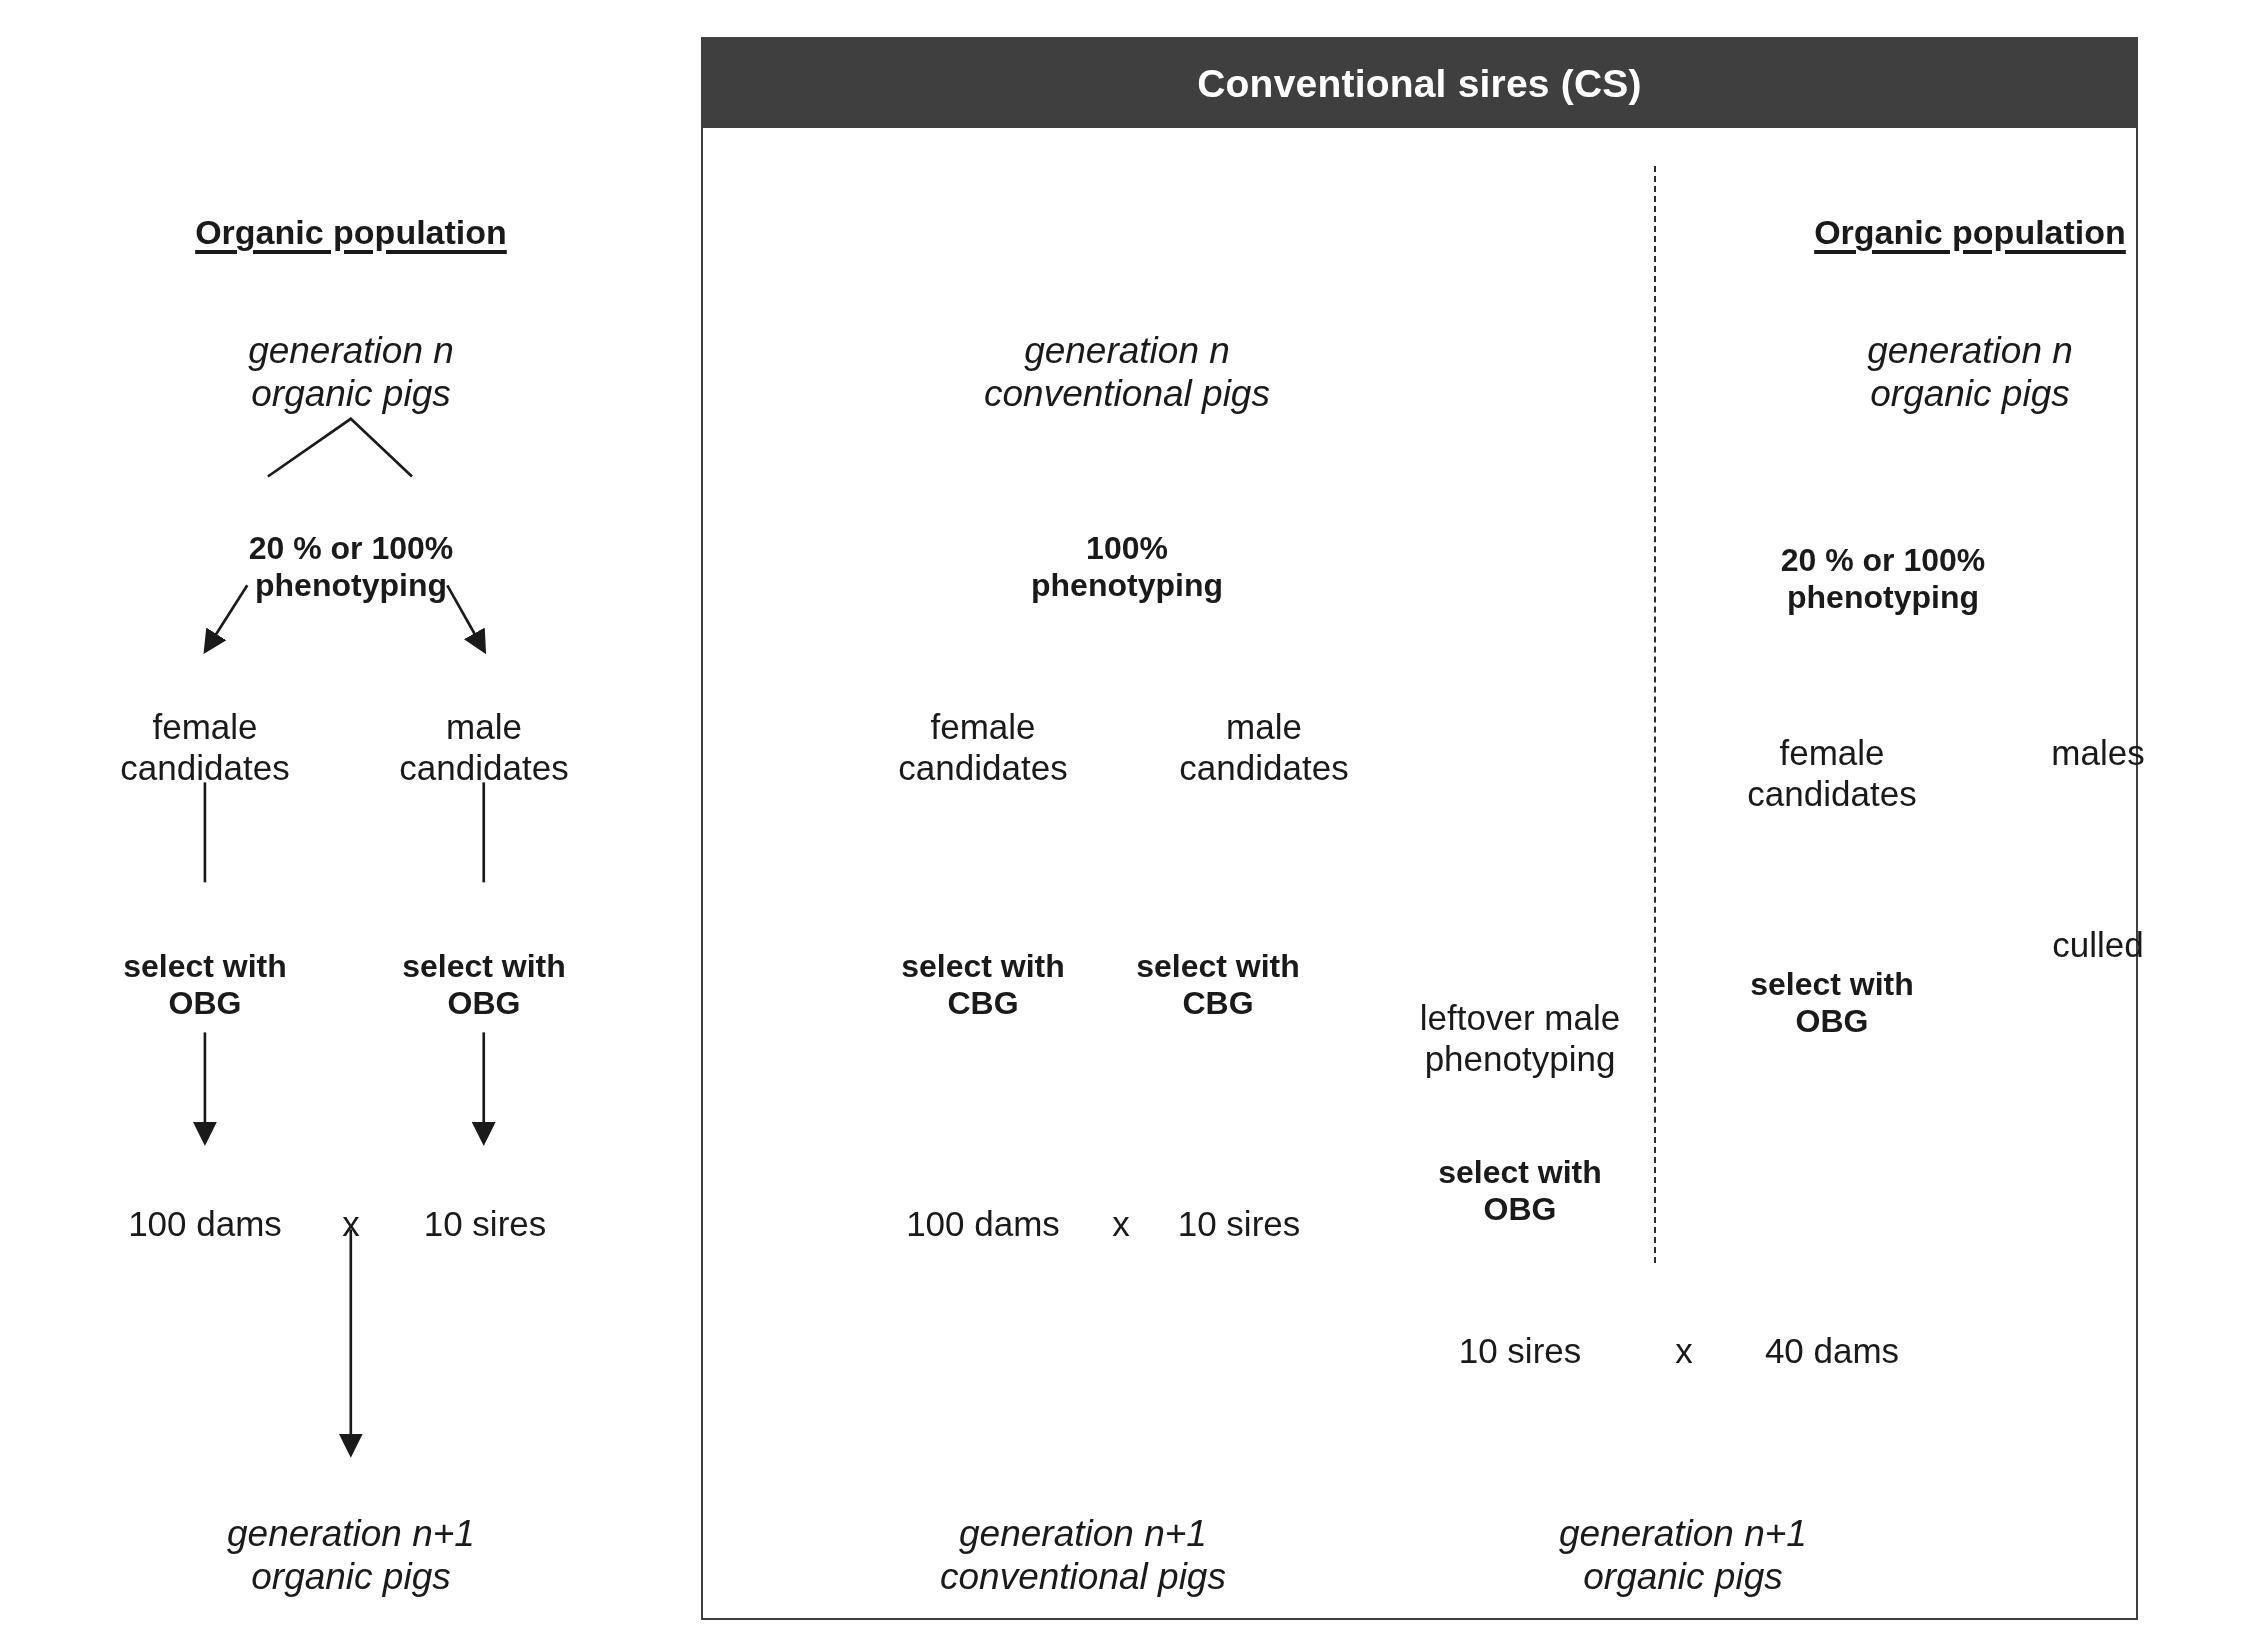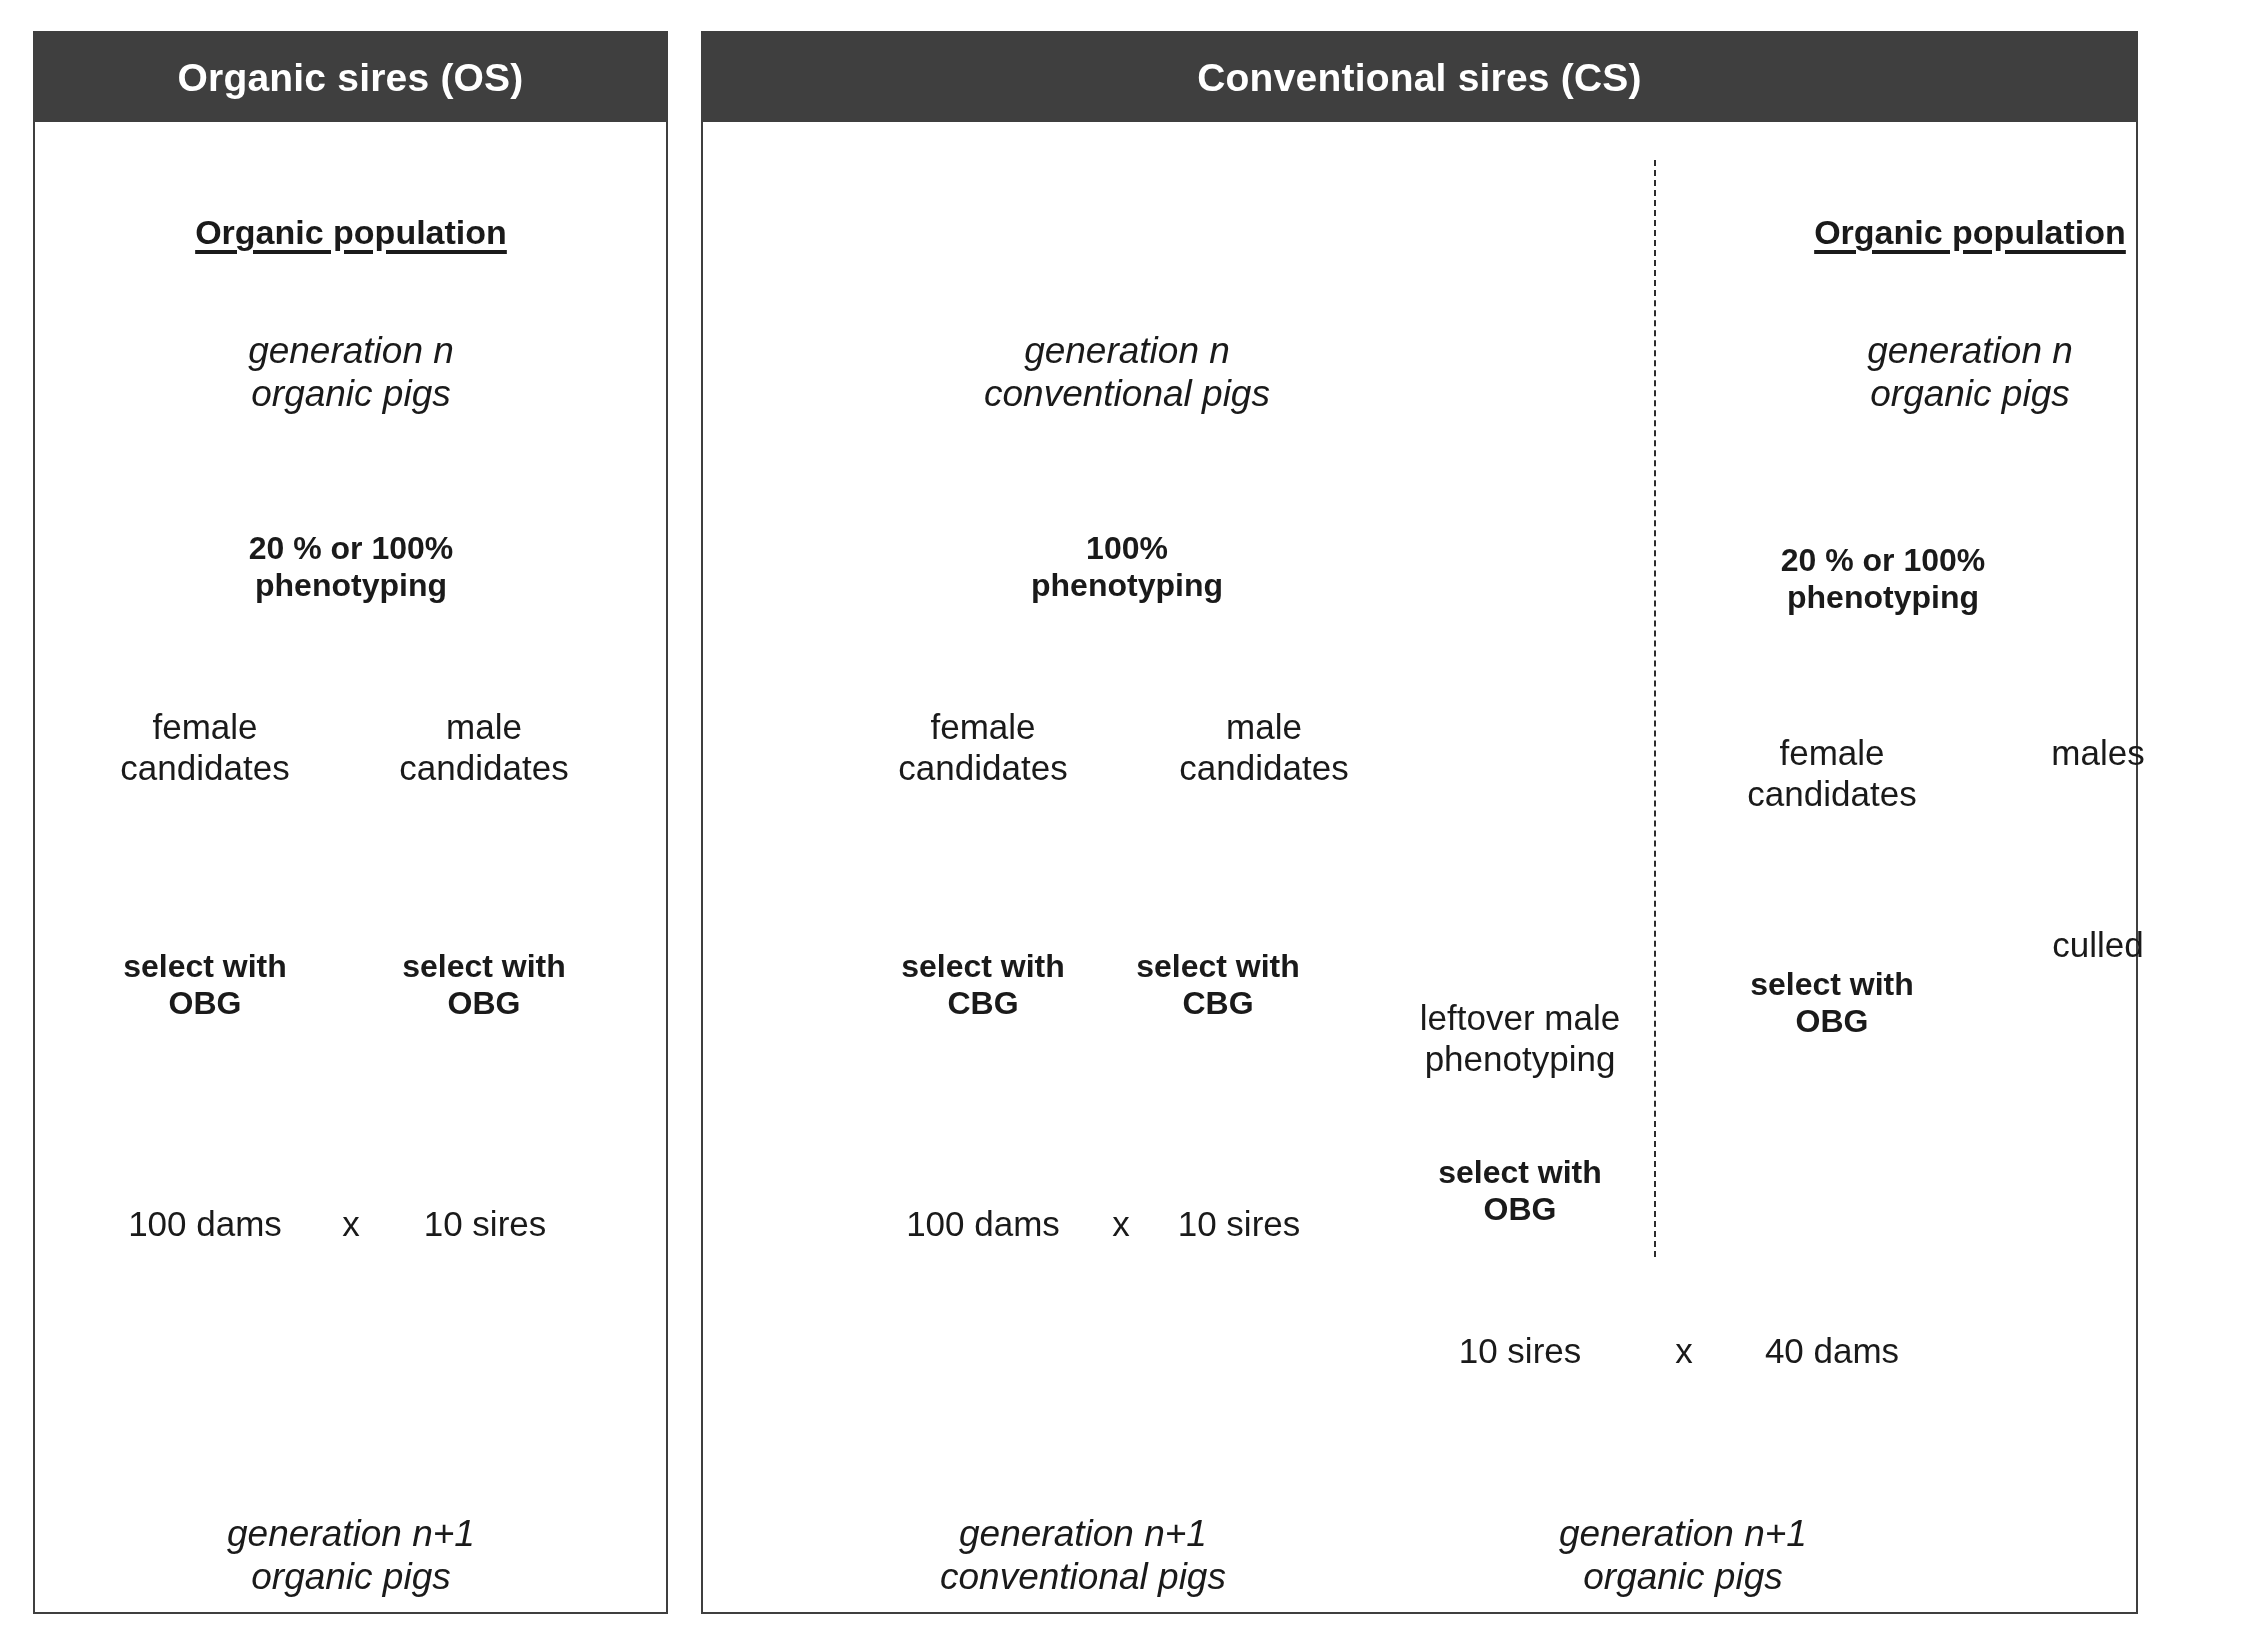--- a/index.html
+++ b/index.html
@@ -6,21 +6,21 @@
   body{
     font-family:"Liberation Sans", sans-serif;
     width:2261px;height:1650px;position:relative;overflow:hidden;
     color:#1a1a1a;
   }
   #stage{position:absolute;left:0;top:0;width:2261px;height:1650px;}
 
   
   .panel{position:absolute;border:2.4px solid #3f3f3f;background:#ffffff;box-sizing:border-box;}
   #panel-os{left:33px;top:31px;width:635px;height:1583px;}
-  #panel-cs{left:701px;top:31px;width:1437px;height:1583px;}
+  #panel-cs{left:701px;top:37px;width:1437px;height:1583px;}
 
   .panel-header{
     position:absolute;left:0;top:0;right:0;height:89px;
     background:#3f3f3f;color:#ffffff;
     display:flex;align-items:center;justify-content:center;
     font-weight:bold;font-size:39px;letter-spacing:0.2px;
     box-sizing:border-box;
   }
 
   
@@ -100,23 +100,20 @@
       <path d="M 3180 960 L 3115 1075" marker-end="url(#ah)"></path>
 
       <path d="M 3115 1350 L 3115 1530"></path>
 
       <path d="M 3115 1790 L 3115 2155" marker-end="url(#ah)"></path>
 
       <path d="M 3566 1300 L 3566 1470" marker-end="url(#ah)"></path>
     </g>
   </svg>
 
-  <div class="panel" id="panel-os">
-    <div class="panel-header">Organic sires (OS)</div>
-  </div>
 
   <div class="node sub-title" style="left:351px;top:165px;width:530px;">Organic population</div>
   <div class="node italic" style="left:351px;top:282px;width:530px;">generation n
 organic pigs</div>
   <div class="node bold" style="left:351px;top:482px;width:447px;">20 % or 100%
 phenotyping</div>
   <div class="node plain" style="left:205px;top:659px;width:365px;">female
 candidates</div>
   <div class="node plain" style="left:484px;top:659px;width:365px;">male
 candidates</div>

